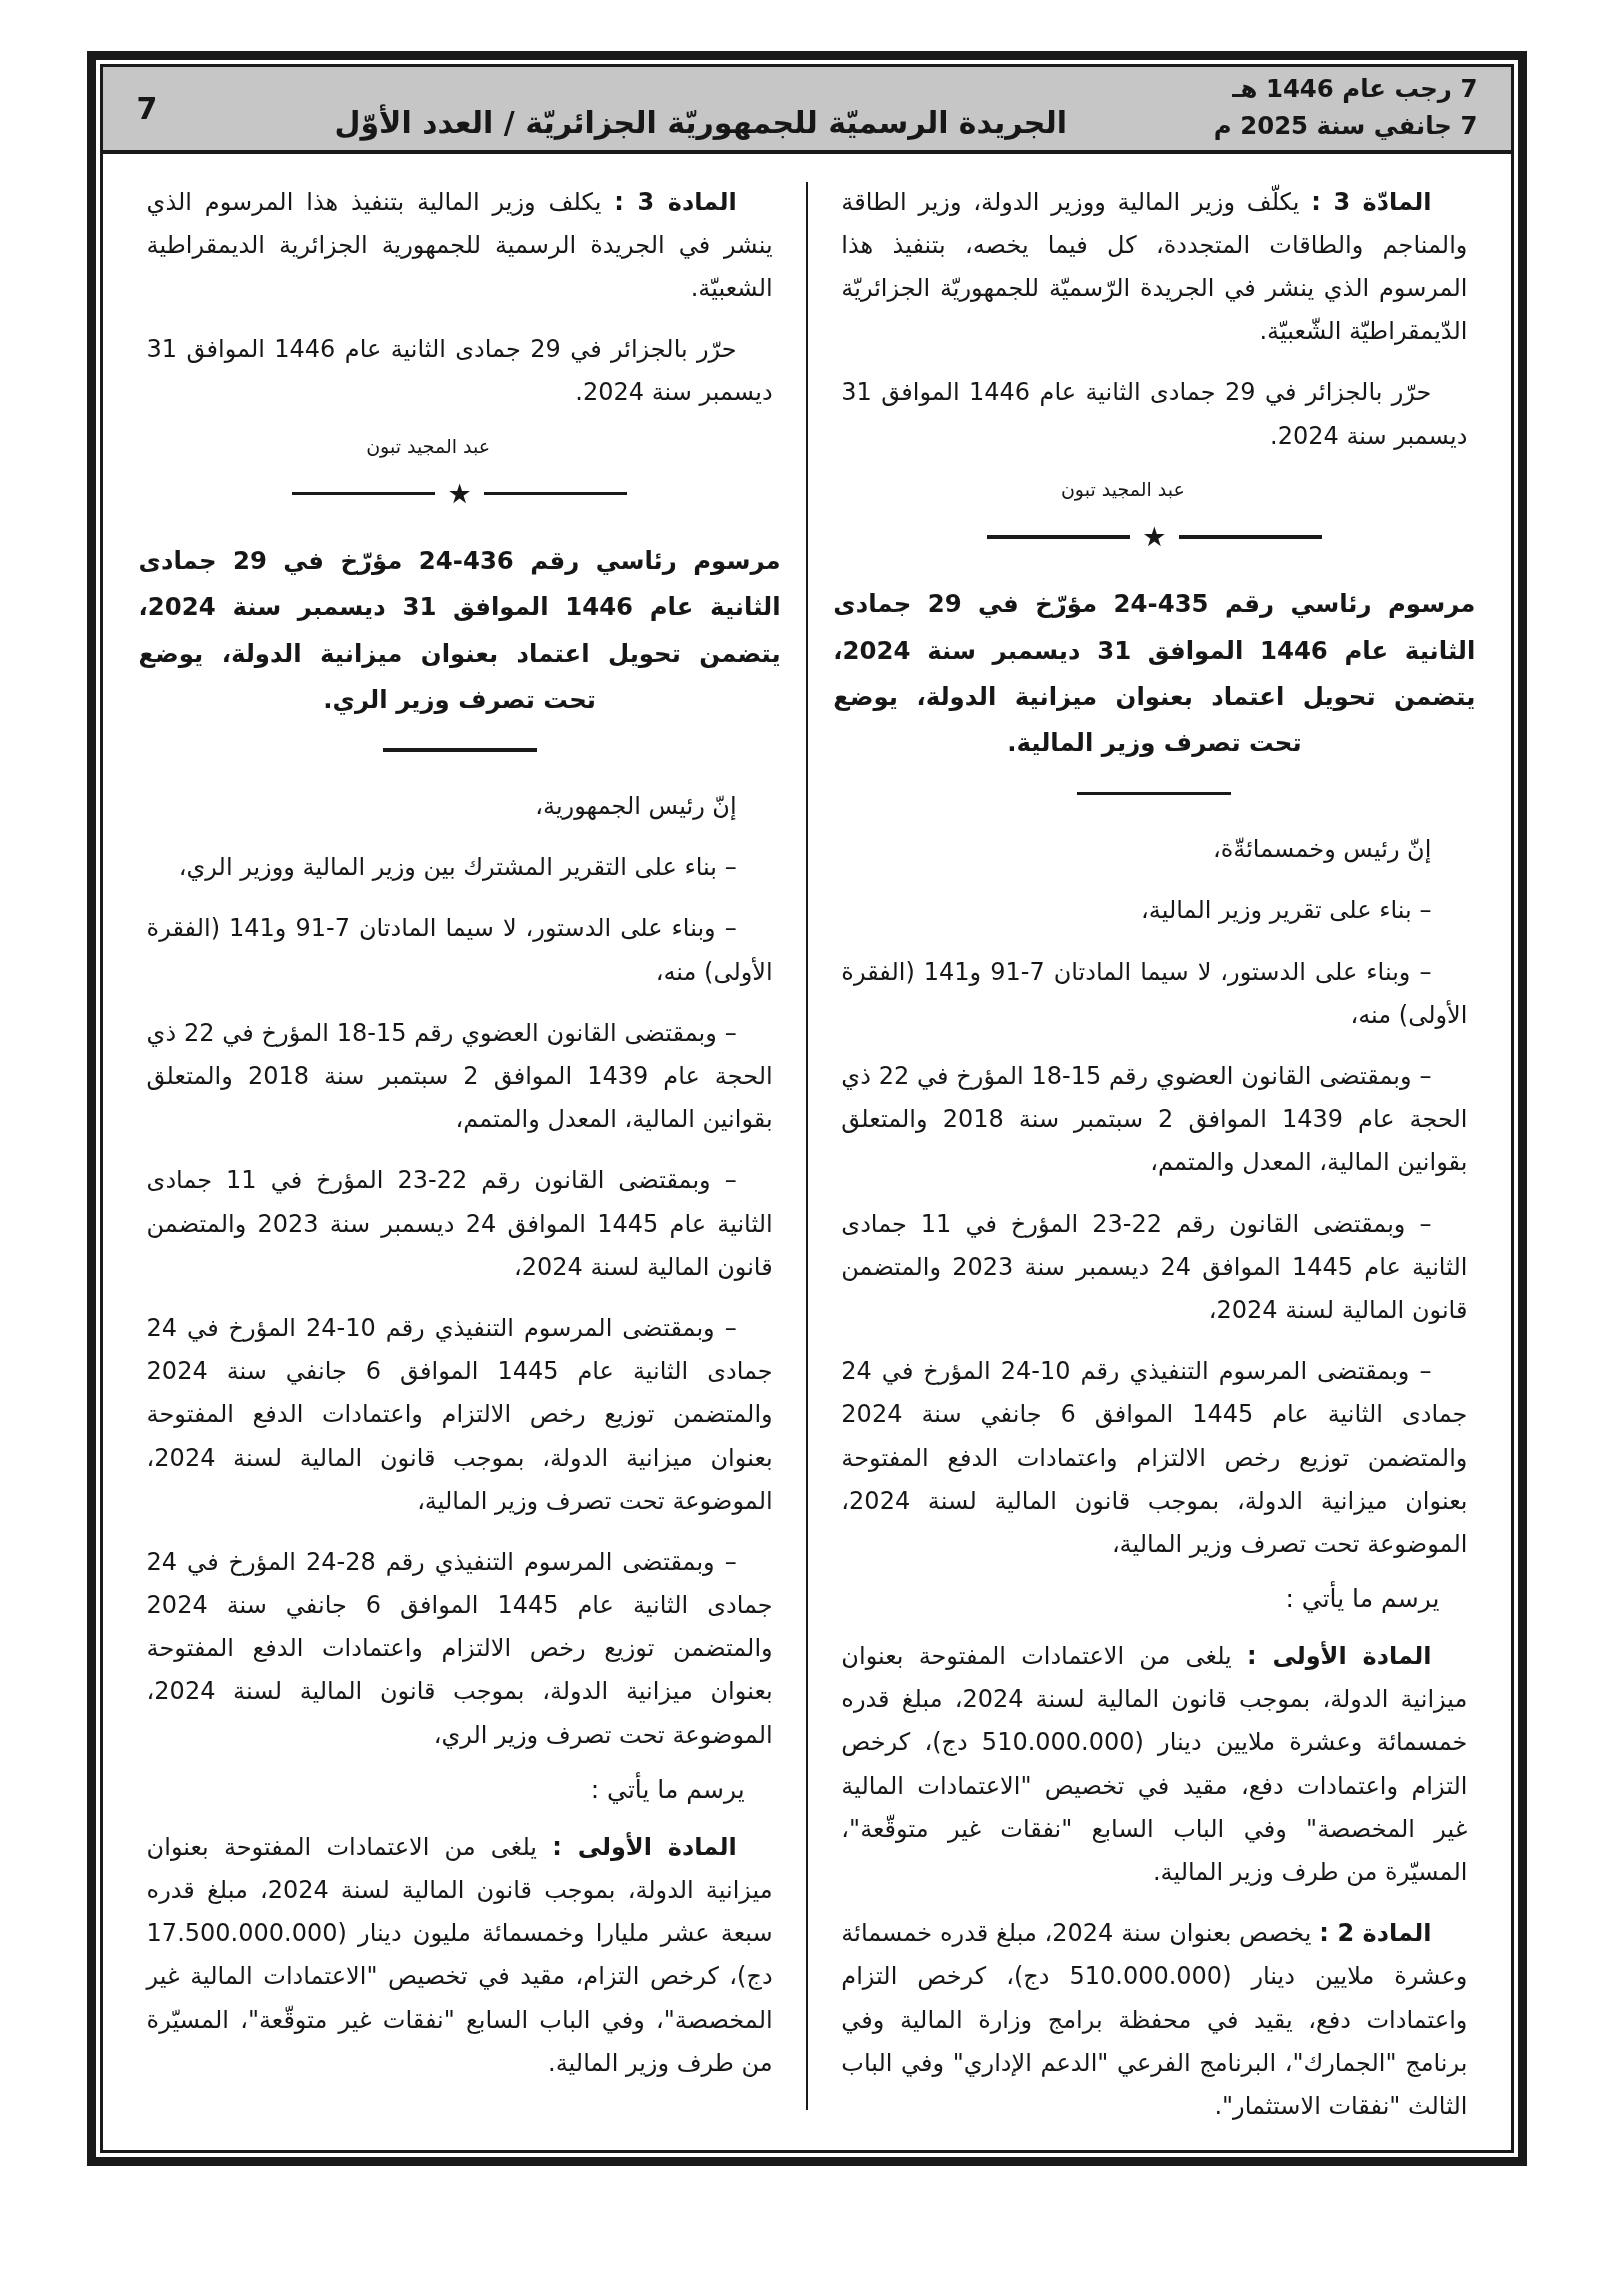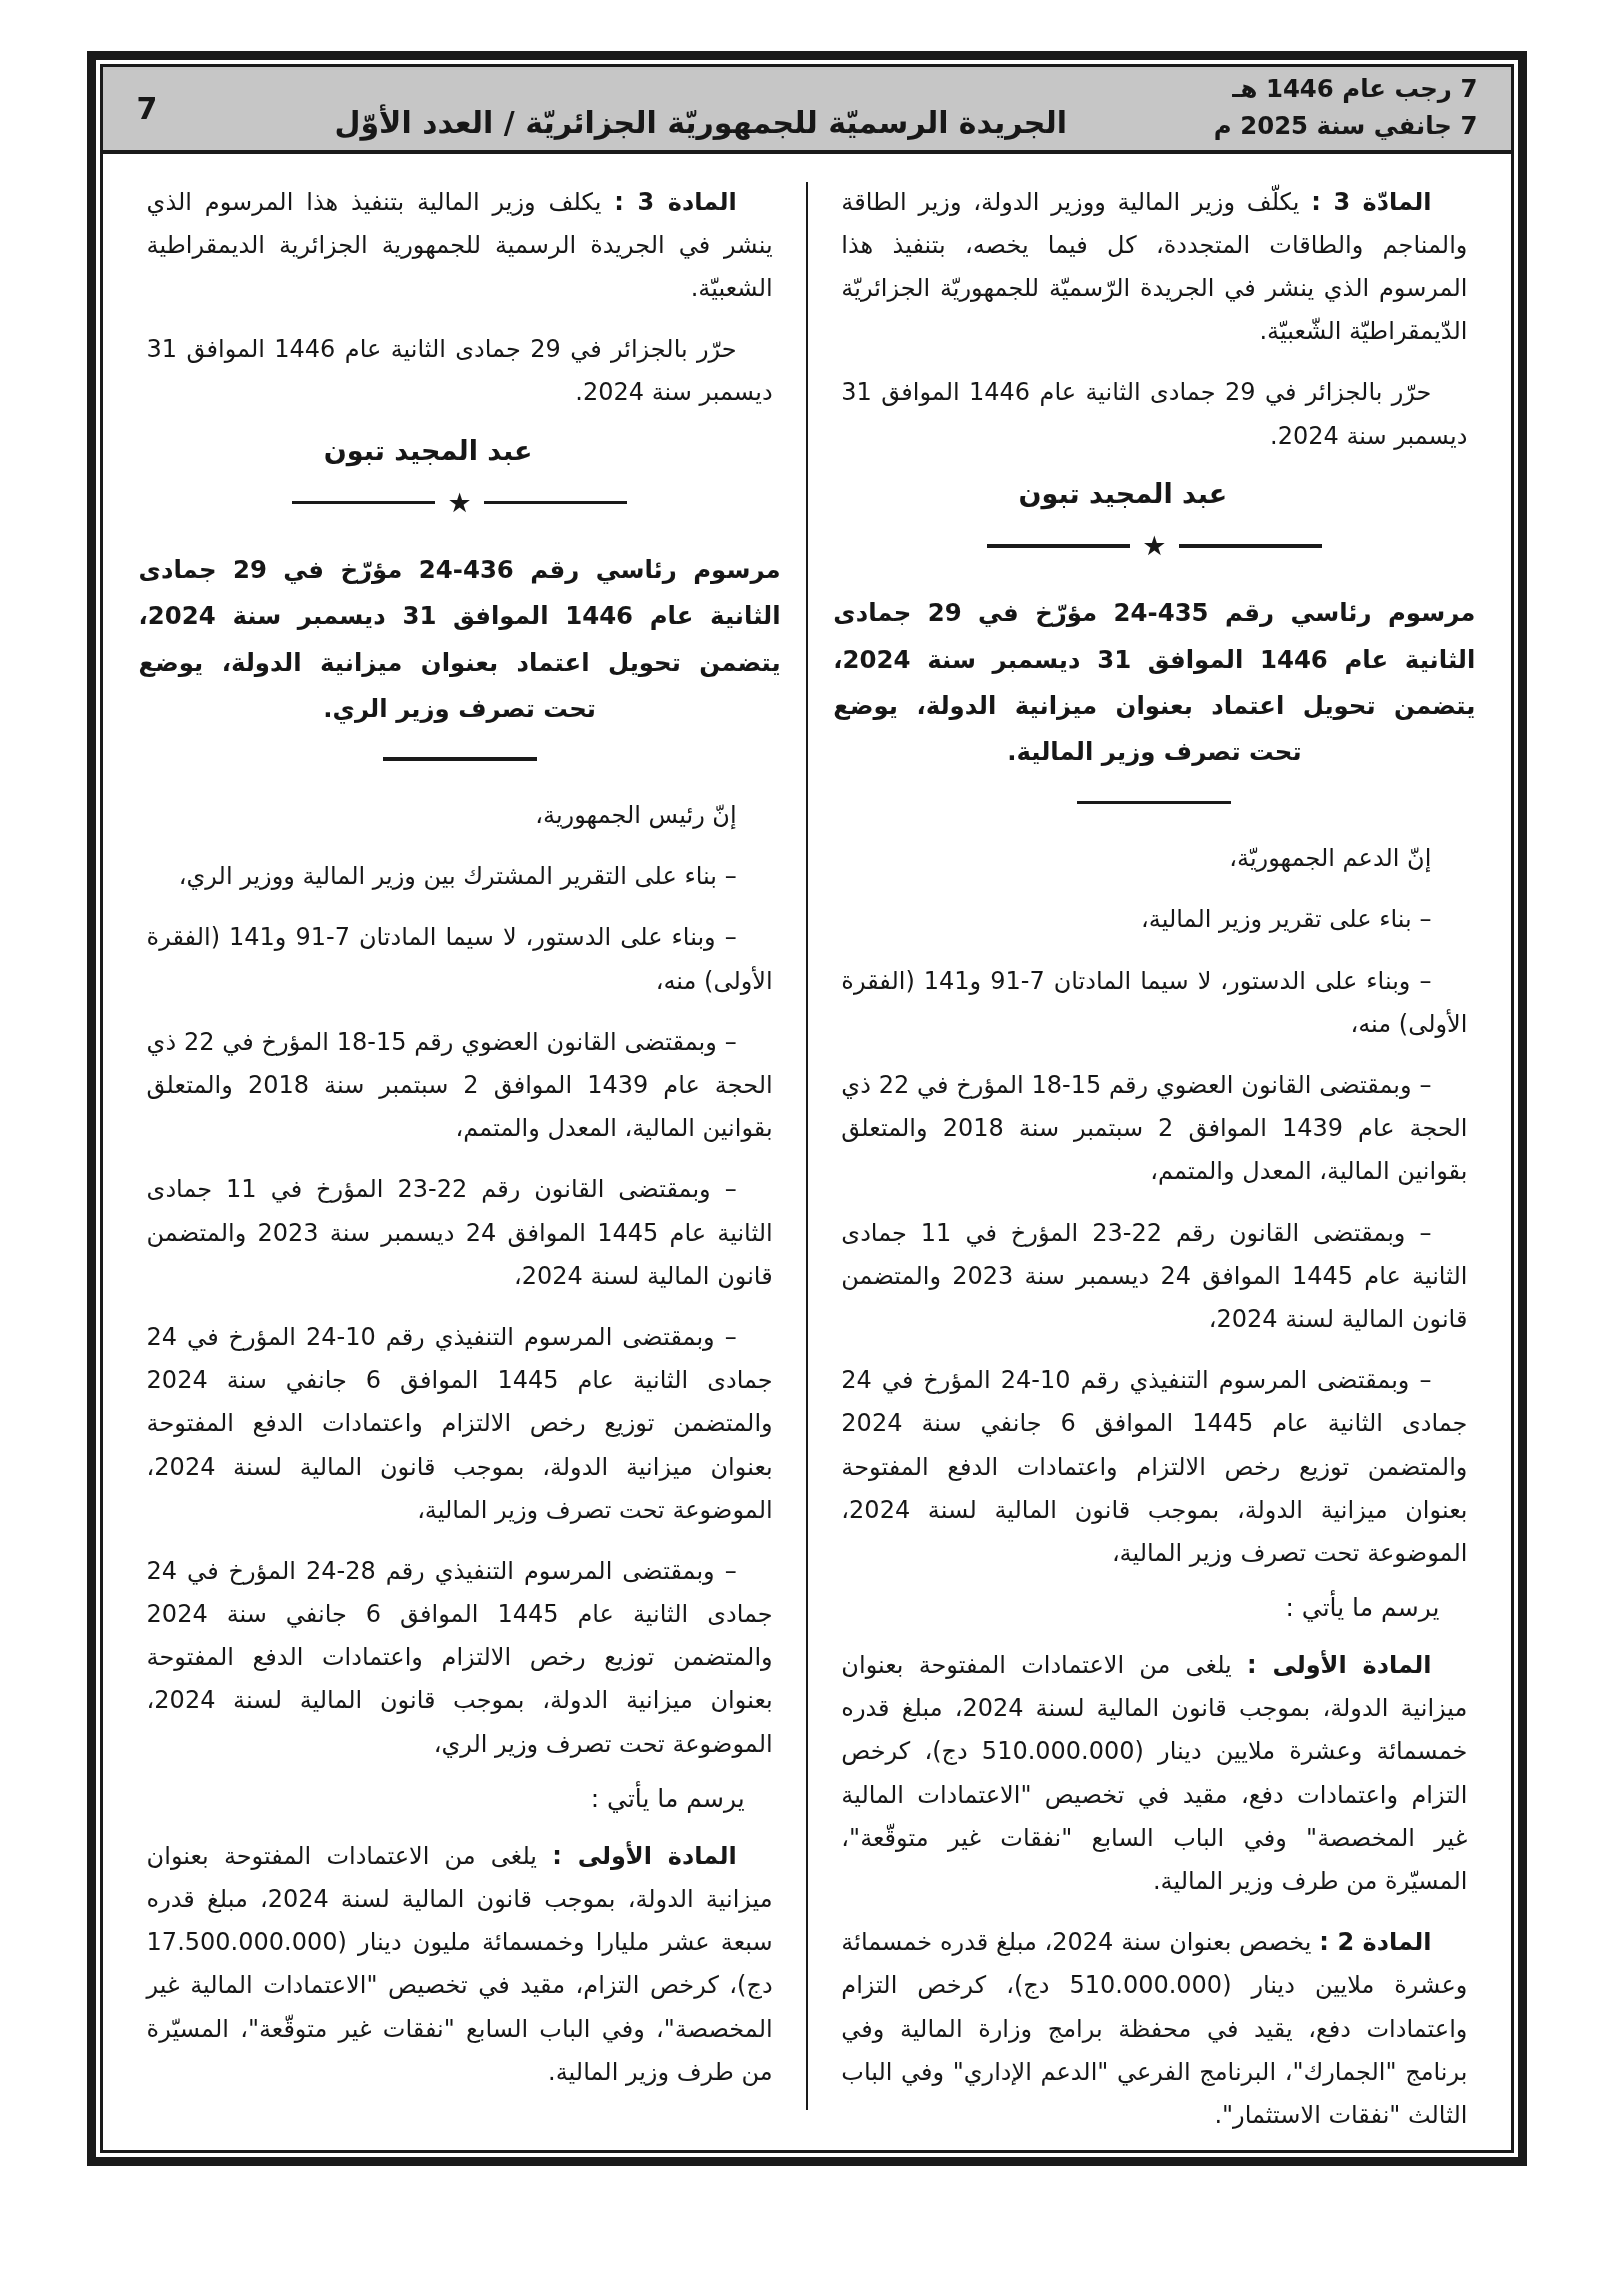--- a/index.html
+++ b/index.html
@@ -30,21 +30,21 @@
   }
   .column { flex:1 1 0; padding:0 25px; overflow:hidden; }
   .vdivider { width:2.7px; background:#1a1a1a; margin:1.8px 0 31px; }
 
   .para, .visa, .intro {
     margin:0 8px 18px; font-size:24px; line-height:1.8;
     text-align:justify; text-indent:36px;
   }
   .lead { font-weight:bold; }
   .signature {
-    font-weight:bold; font-size:27px; margin:20px 0 23.5px;
+    font-weight:normal; font-size:19px; margin:20px 0 23.5px;
     text-align:center; padding-right:63px;
   }
   .star-sep { display:flex; align-items:center; justify-content:center; gap:12.7px; margin:7.2px 0 31px; }
   .star-sep .line { height:3.6px; background:#1a1a1a; width:143px; }
   .star-sep .star { font-size:27px; line-height:1; }
   .decree-title {
     font-weight:bold; font-size:24.4px; line-height:1.9;
     text-align:justify; text-align-last:center; margin:0 0 25px;
   }
   .short-rule { width:154px; height:3.6px; background:#1a1a1a; margin:0 auto 33px; }
@@ -71,21 +71,21 @@
         <p class="para"><strong class="lead">المادّة 3 :</strong> <span>يكلّف وزير المالية ووزير الدولة، وزير الطاقة والمناجم والطاقات المتجددة، كل فيما يخصه، بتنفيذ هذا المرسوم الذي ينشر في الجريدة الرّسميّة للجمهوريّة الجزائريّة الدّيمقراطيّة الشّعبيّة.</span></p>
         <p class="para">حرّر بالجزائر في 29 جمادى الثانية عام 1446 الموافق 31 ديسمبر سنة 2024.</p>
         <div class="signature">عبد المجيد تبون</div>
         <div class="star-sep">
           <span class="line"></span>
           <span class="star">★</span>
           <span class="line"></span>
         </div>
         <div class="decree-title">مرسوم رئاسي رقم 435-24 مؤرّخ في 29 جمادى الثانية عام 1446 الموافق 31 ديسمبر سنة 2024، يتضمن تحويل اعتماد بعنوان ميزانية الدولة، يوضع تحت تصرف وزير المالية.</div>
         <div class="short-rule"></div>
-        <p class="intro">إنّ الدعم الجمهوريّة،</p>
+        <p class="intro">إنّ رئيس وخمسمائةّة،</p>
         <p class="visa">– بناء على تقرير وزير المالية،</p>
         <p class="visa">– وبناء على الدستور، لا سيما المادتان 7-91 و141 (الفقرة الأولى) منه،</p>
         <p class="visa">– وبمقتضى القانون العضوي رقم 15-18 المؤرخ في 22 ذي الحجة عام 1439 الموافق 2 سبتمبر سنة 2018 والمتعلق بقوانين المالية، المعدل والمتمم،</p>
         <p class="visa">– وبمقتضى القانون رقم 22-23 المؤرخ في 11 جمادى الثانية عام 1445 الموافق 24 ديسمبر سنة 2023 والمتضمن قانون المالية لسنة 2024،</p>
         <p class="visa">– وبمقتضى المرسوم التنفيذي رقم 10-24 المؤرخ في 24 جمادى الثانية عام 1445 الموافق 6 جانفي سنة 2024 والمتضمن توزيع رخص الالتزام واعتمادات الدفع المفتوحة بعنوان ميزانية الدولة، بموجب قانون المالية لسنة 2024، الموضوعة تحت تصرف وزير المالية،</p>
         <p class="enact">يرسم ما يأتي :</p>
         <p class="para"><strong class="lead">المادة الأولى :</strong> <span>يلغى من الاعتمادات المفتوحة بعنوان ميزانية الدولة، بموجب قانون المالية لسنة 2024، مبلغ قدره خمسمائة وعشرة ملايين دينار (510.000.000 دج)، كرخص التزام واعتمادات دفع، مقيد في تخصيص "الاعتمادات المالية غير المخصصة" وفي الباب السابع "نفقات غير متوقّعة"، المسيّرة من طرف وزير المالية.</span></p>
         <p class="para"><strong class="lead">المادة 2 :</strong> <span>يخصص بعنوان سنة 2024، مبلغ قدره خمسمائة وعشرة ملايين دينار (510.000.000 دج)، كرخص التزام واعتمادات دفع، يقيد في محفظة برامج وزارة المالية وفي برنامج "الجمارك"، البرنامج الفرعي "الدعم الإداري" وفي الباب الثالث "نفقات الاستثمار".</span></p>
       </div>
 

